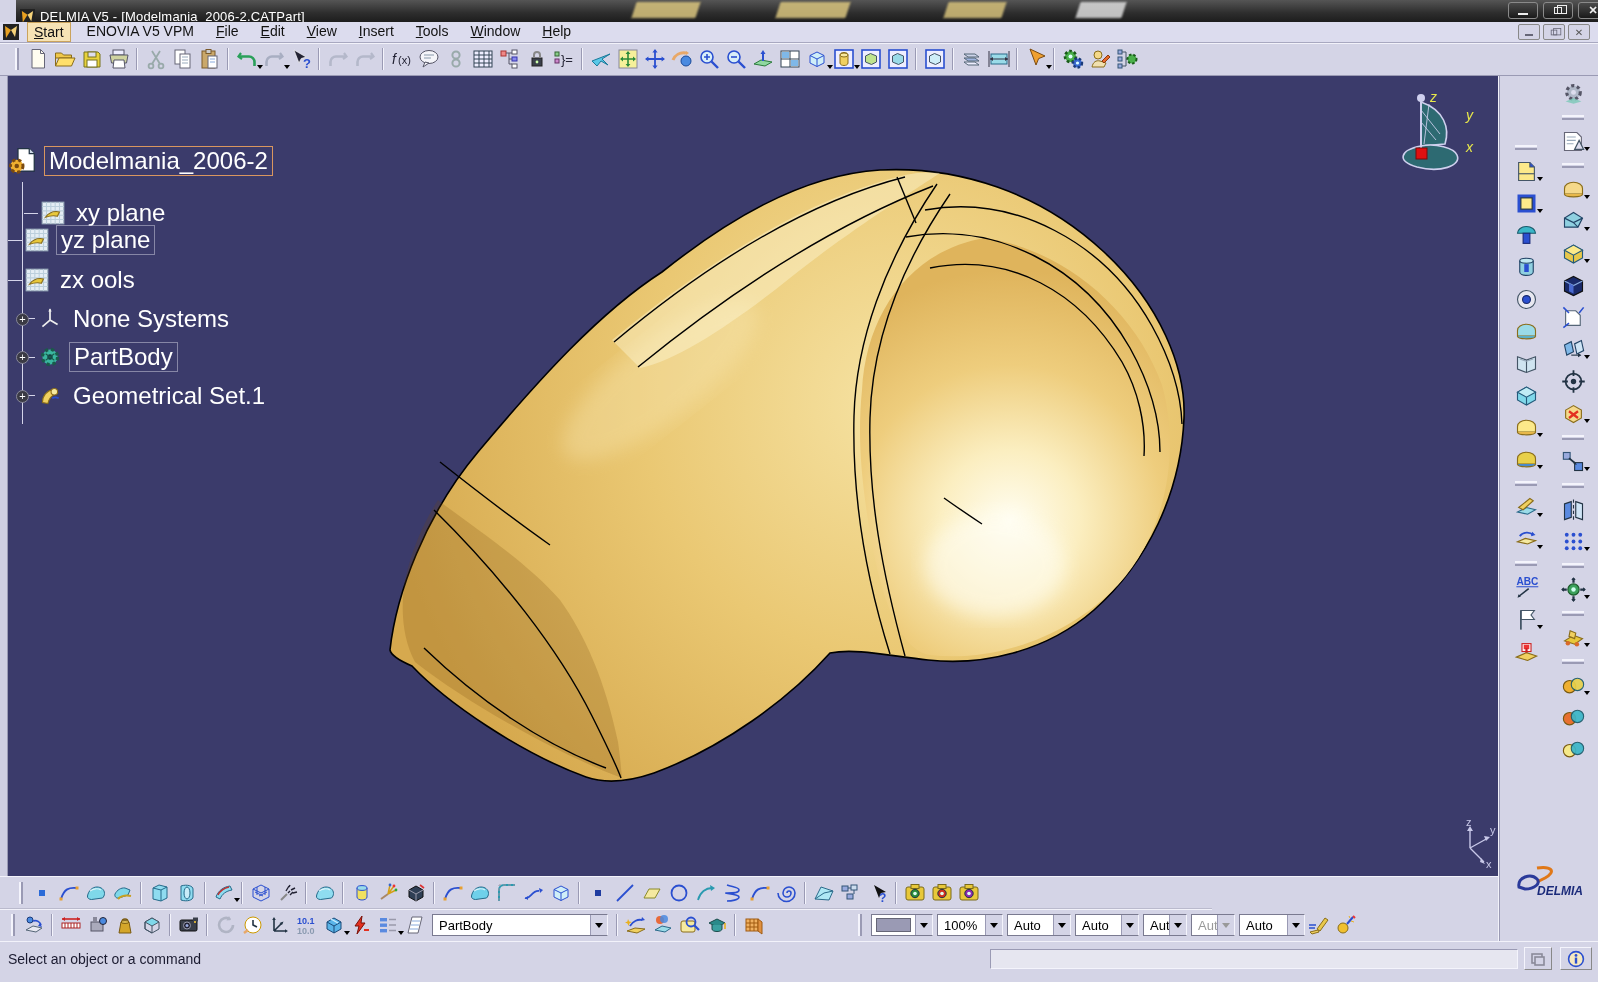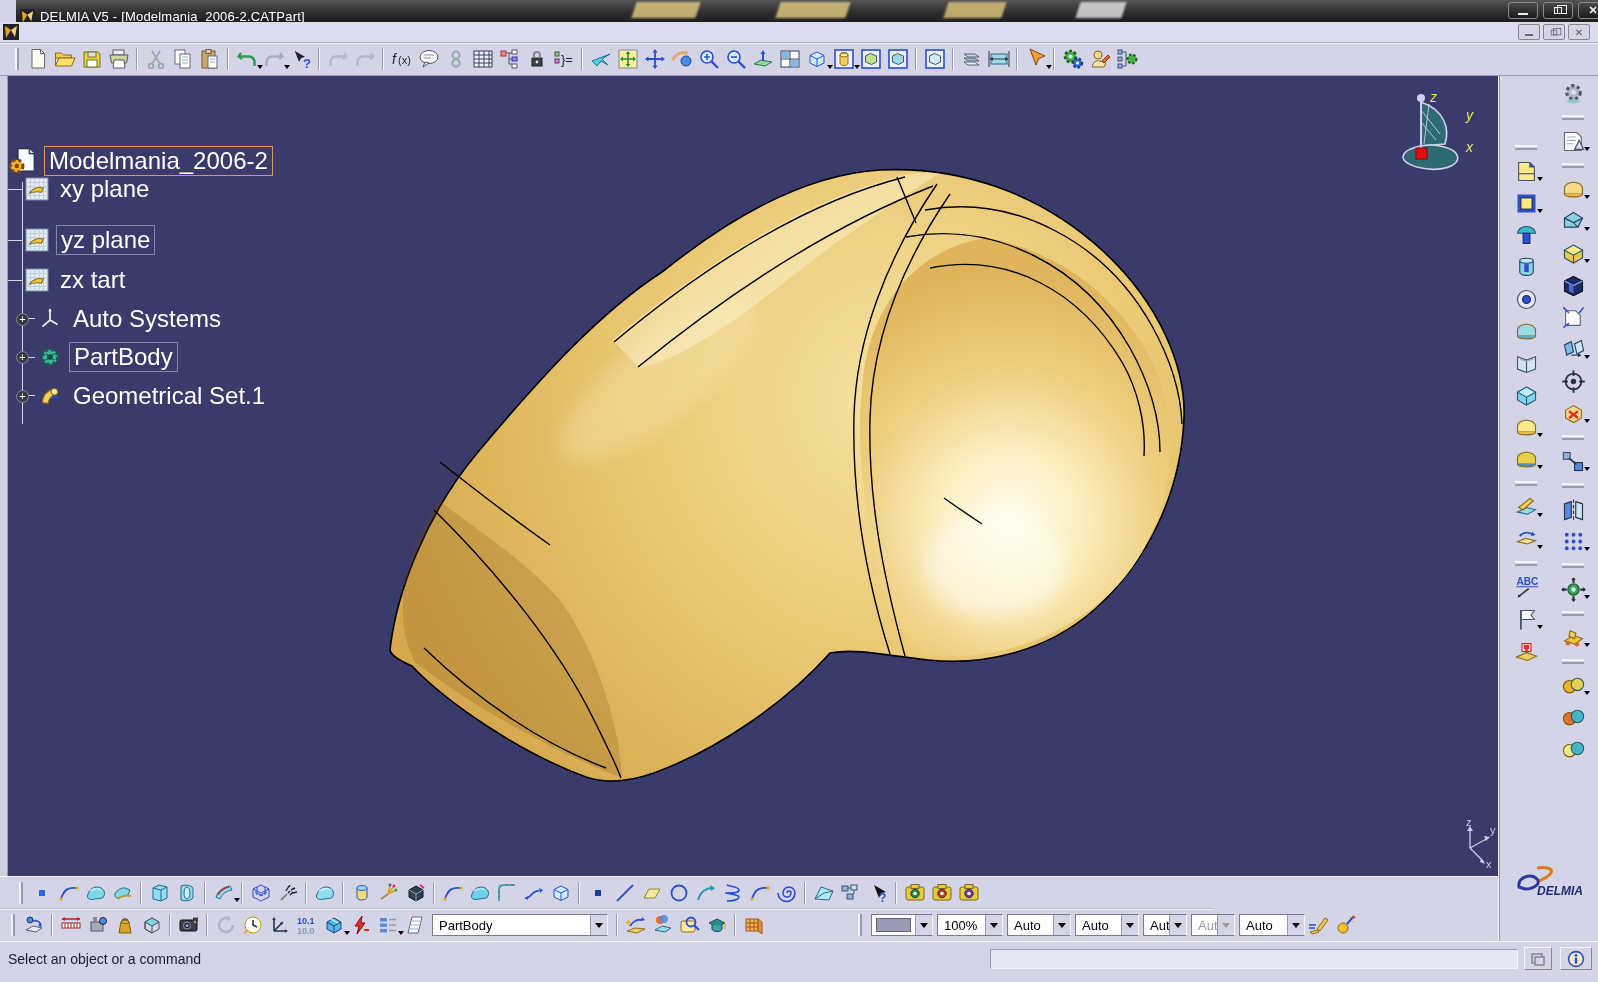--- a/index.html
+++ b/index.html
@@ -116,20 +116,31 @@
       </div>
   </div>
 </div>
 
 <div id="menubar">
   <svg class="appico" viewBox="0 0 16 16">
     <rect x="0" y="0" width="16" height="16" fill="#222"></rect>
     <path d="M2 2l6 4-5 8z" fill="#e8a020"></path>
       <path d="M8 6l6-4-2 11z" fill="#f6d37a"></path>
   </svg>
+  <div id="menu-items" style="display:flex">
+      <span class="menu-item active"><u>S</u>tart</span>
+      <span class="menu-item">ENOVIA V5 VPM</span>
+      <span class="menu-item"><u>F</u>ile</span>
+      <span class="menu-item"><u>E</u>dit</span>
+      <span class="menu-item"><u>V</u>iew</span>
+      <span class="menu-item"><u>I</u>nsert</span>
+      <span class="menu-item"><u>T</u>ools</span>
+      <span class="menu-item"><u>W</u>indow</span>
+      <span class="menu-item"><u>H</u>elp</span>
+    </div>
   <div id="child-ctrls">
     <div class="cbtn">
         <div class="g-min"></div>
       </div>
     <div class="cbtn">
         <div class="g-rest"></div>
       </div>
     <div class="cbtn">
         <span>✕</span>
       </div>
@@ -462,21 +473,21 @@
     <div id="tree-trunk"></div>
   <div class="trow" style="top: 0px;">
         <svg class="ticon" viewBox="0 0 24 24" style="width:30px;height:30px">
           <path d="M8 2h9l4 4v14H8z" fill="#fff" stroke="#234"></path>
           <path d="M17 2v4h4" fill="#cfd8e8" stroke="#234"></path>
           <circle cx="7" cy="16" r="5" fill="#f0b030" stroke="#7a4a10" stroke-width="2.4" stroke-dasharray="2.6 2.2"></circle>
           <circle cx="7" cy="16" r="1.8" fill="#7a4a10"></circle>
         </svg>
         <span class="tlabel boxed-root">Modelmania_2006-2</span>
       </div>
-      <div class="trow" style="top: 28px;">
+      <div class="trow" style="top: 52px; margin-left: 16px;">
         <span class="stub"></span>
         <svg class="ticon" viewBox="0 0 24 24">
           <rect x="2" y="2" width="20" height="20" fill="#e4edf4" stroke="#9ab"></rect>
           <path d="M2 6h20M2 10h20M2 14h20M2 18h20M6 2v20M10 2v20M14 2v20M18 2v20" stroke="#bccfdc"></path>
           <path d="M5 16c3-4 8-6 13-5l-2 4c-4-1-8 0-11 1z" fill="#e8c83a" stroke="#8a6d1a"></path>
         </svg>
         <span class="tlabel">xy plane</span>
       </div>
       <div class="trow" style="top: 79px;">
         <span class="stub"></span>
@@ -487,29 +498,29 @@
         </svg>
         <span class="tlabel boxed">yz plane</span>
       </div>
       <div class="trow" style="top: 119px;">
         <span class="stub"></span>
         <svg class="ticon" viewBox="0 0 24 24">
           <rect x="2" y="2" width="20" height="20" fill="#e4edf4" stroke="#9ab"></rect>
           <path d="M2 6h20M2 10h20M2 14h20M2 18h20M6 2v20M10 2v20M14 2v20M18 2v20" stroke="#bccfdc"></path>
           <path d="M5 16c3-4 8-6 13-5l-2 4c-4-1-8 0-11 1z" fill="#e8c83a" stroke="#8a6d1a"></path>
         </svg>
-        <span class="tlabel">zx tart</span>
+        <span class="tlabel">zx ools</span>
       </div>
       <div class="trow" style="top: 157.5px;">
         <span class="stub" style="margin-left: 13px;"></span>
         <svg class="ticon" viewBox="0 0 24 24">
           <path d="M12 13V3M12 13l7 4M12 13l-7 6" stroke="#eee" stroke-width="1.6" fill="none"></path>
           <path d="M12 2l-1.6 3h3.2z" fill="#eee"></path>
         </svg>
-        <span class="tlabel">Auto Systems</span>
+        <span class="tlabel">None Systems</span>
         <span class="badge" style="top: 9px; position: absolute; left: 8px;">+</span>
       </div>
       <div class="trow" style="top: 196px;">
         <span class="stub" style="margin-left: 13px;"></span>
         <svg class="ticon" viewBox="0 0 24 24">
           <circle cx="12" cy="12" r="7" fill="#3ab6a0" stroke="#1a5a4a" stroke-width="3" stroke-dasharray="3 2.6"></circle>
           <circle cx="12" cy="12" r="2.5" fill="#123a44"></circle>
           <path d="M8 9l8 6M16 9l-8 6" stroke="#1a5a4a"></path>
         </svg>
         <span class="tlabel boxed">PartBody</span>

